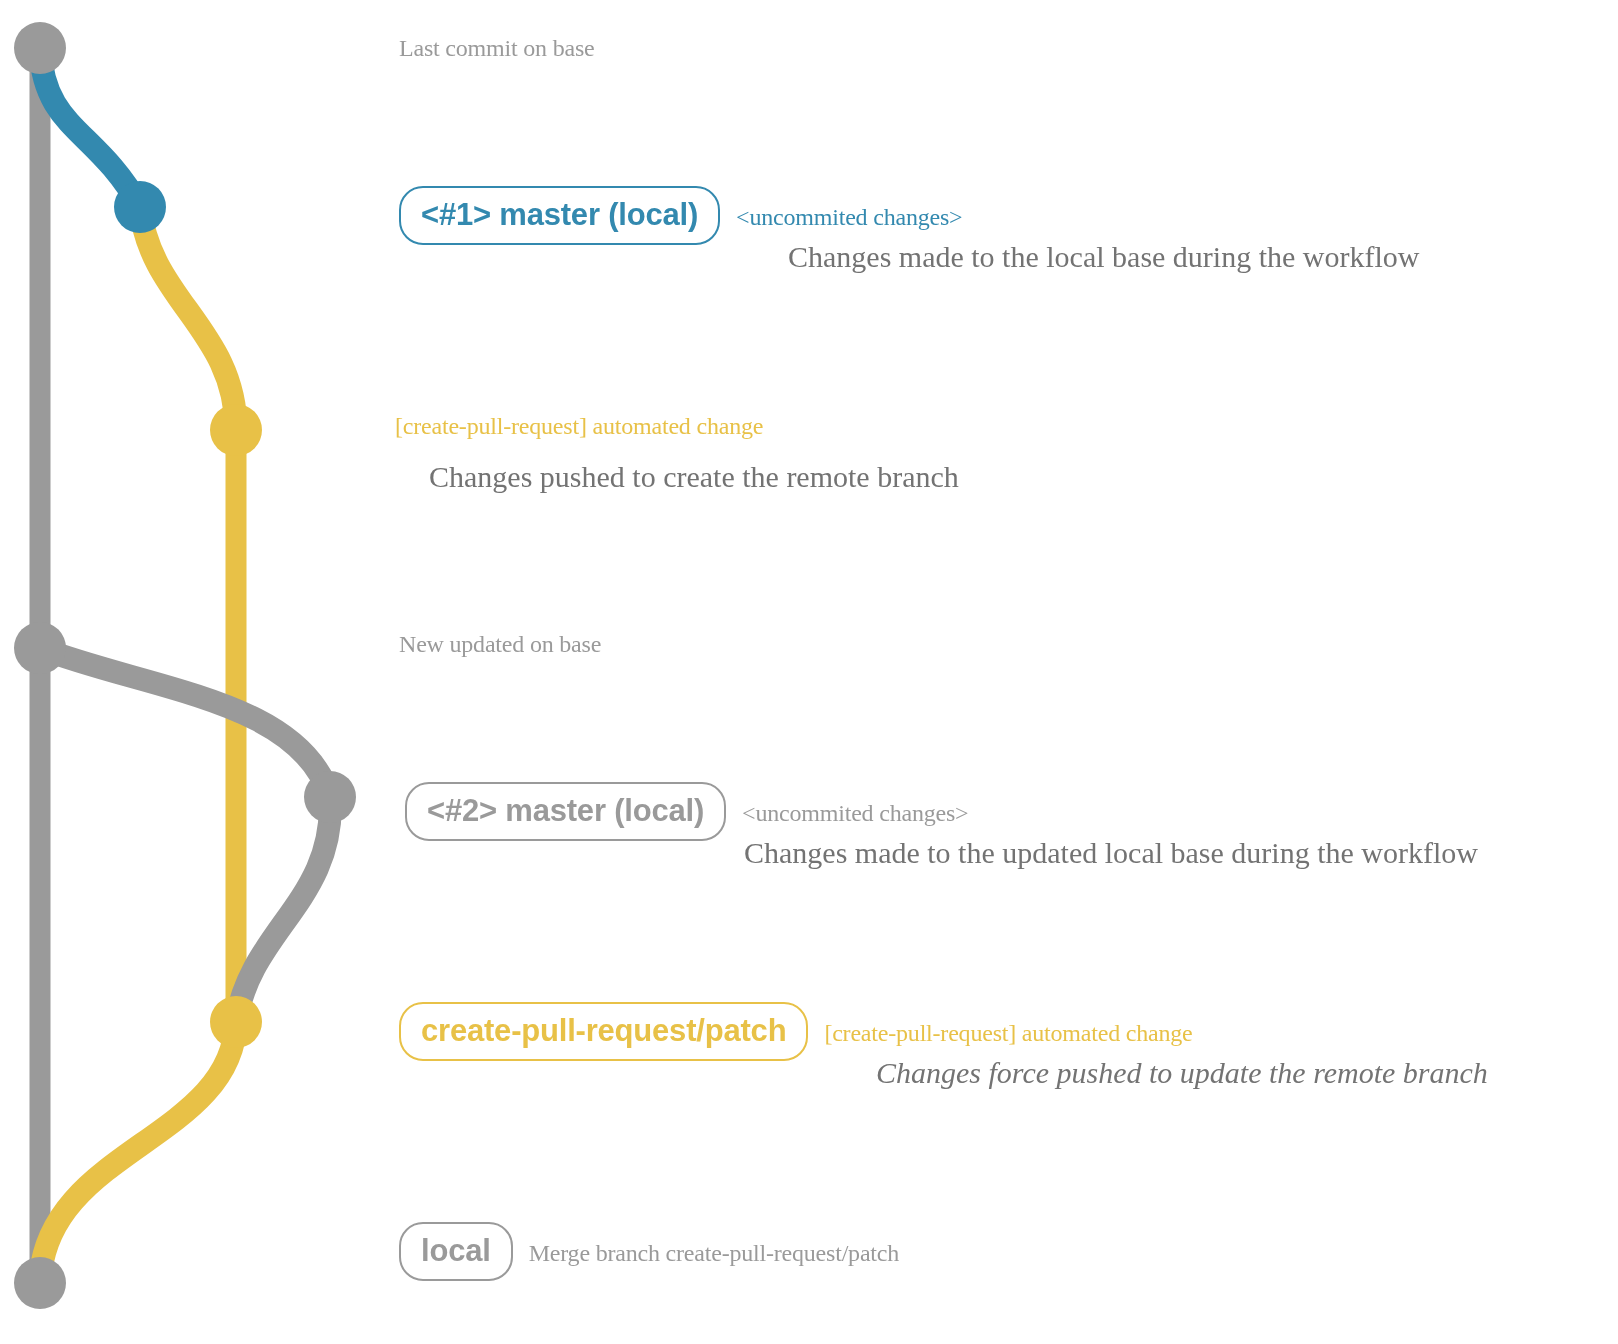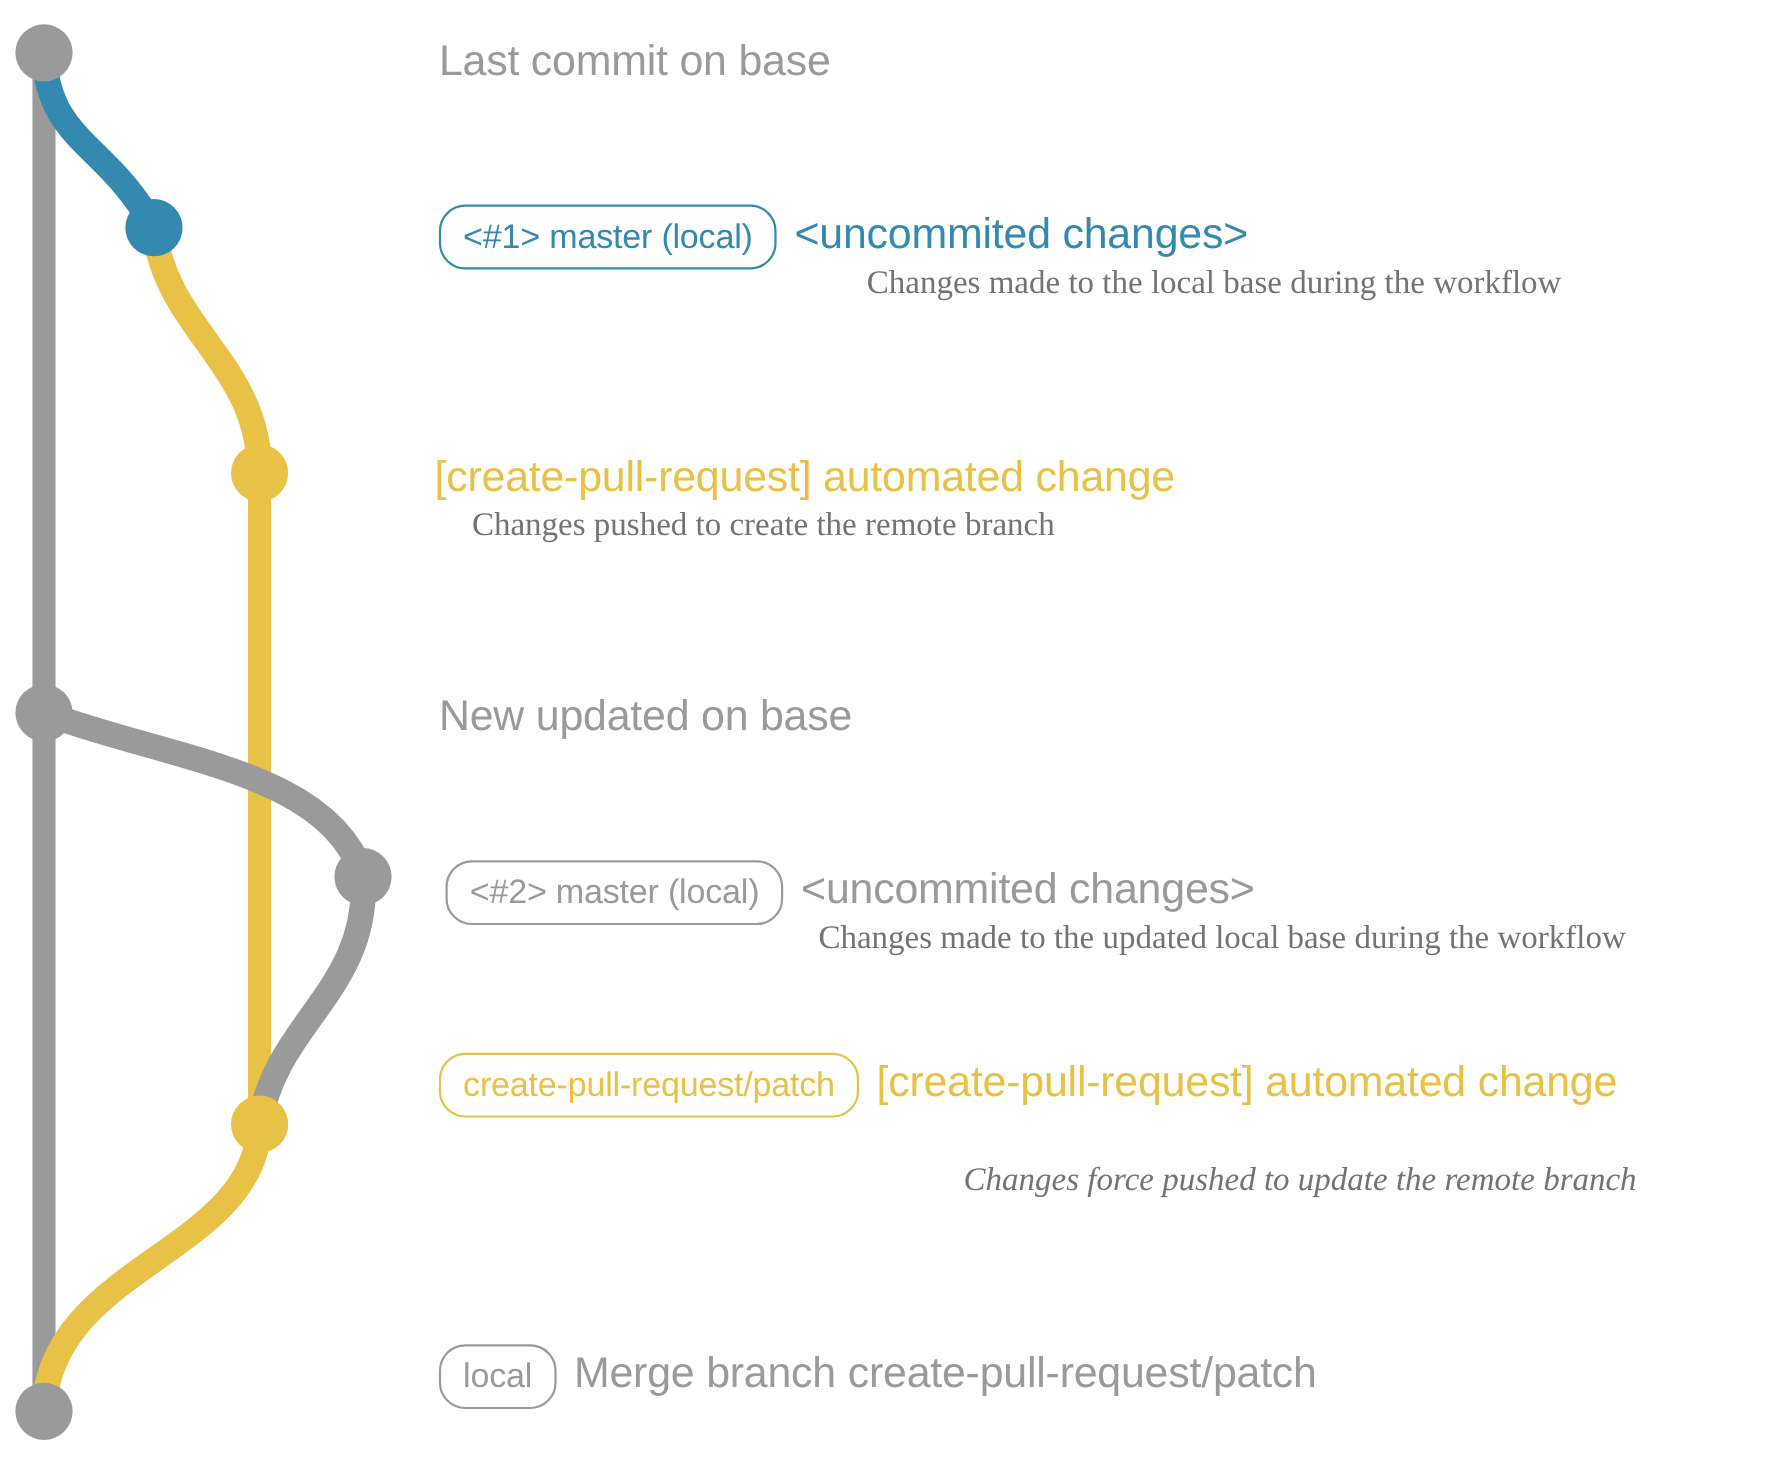--- a/index.html
+++ b/index.html
@@ -27,41 +27,42 @@
     height: 1344px;
   }
   .row {
     position: absolute;
     display: flex;
     align-items: baseline;
     white-space: nowrap;
   }
   
   .subject {
-    font-family: Liberation Sans, sans-serif;
-    font-size: 39px;
+    font-family: Liberation Serif, serif;
+    font-size: 24px;
     line-height: 1;
     letter-spacing: -0.2px;
   }
   .subject.gray   { color: #9a9a9a; }
   .subject.yellow { color: #e8c147; }
   .subject.blue   { color: #3389af; }
 
   
   .badge {
     display: inline-block;
     font-family: "Liberation Sans", sans-serif;
     font-size: 31px;
     line-height: 1;
     padding: 11px 20px 13px 20px;
     border-radius: 24px;
     border: 2px solid #9a9a9a;
     color: #9a9a9a;
     background: #ffffff;
     letter-spacing: -0.2px;
+    font-weight: bold;
   }
   .badge.blue   { border-color: #3389af; color: #3389af; }
   .badge.yellow { border-color: #e8c147; color: #e8c147; }
   .badge.gray   { border-color: #9a9a9a; color: #9a9a9a; }
 
   .badge-gap { display: inline-block; width: 16px; }
 
   
   .note {
     position: absolute;
@@ -122,21 +123,21 @@
     <span class="subject gray">New updated on base</span>
   </div>
 
   <div class="row" style="left:405px; top:782px;">
     <span class="badge gray">&lt;#2&gt; master (local)</span>
     <span class="badge-gap"></span>
     <span class="subject gray">&lt;uncommited changes&gt;</span>
   </div>
   <div class="note" style="left:744px; top:838px;">Changes made to the updated local base during the workflow</div>
 
-  <div class="row" style="left:399px; top:957px;">
+  <div class="row" style="left:399px; top:1002px;">
     <span class="badge yellow">create-pull-request/patch</span>
     <span class="badge-gap"></span>
     <span class="subject yellow">[create-pull-request] automated change</span>
   </div>
   <div class="note" style="left:876px; top:1058px;font-style:italic;">Changes force pushed to update the remote branch</div>
 
   <div class="row" style="left:399px; top:1222px;">
     <span class="badge gray">local</span>
     <span class="badge-gap"></span>
     <span class="subject gray">Merge branch create-pull-request/patch</span>

